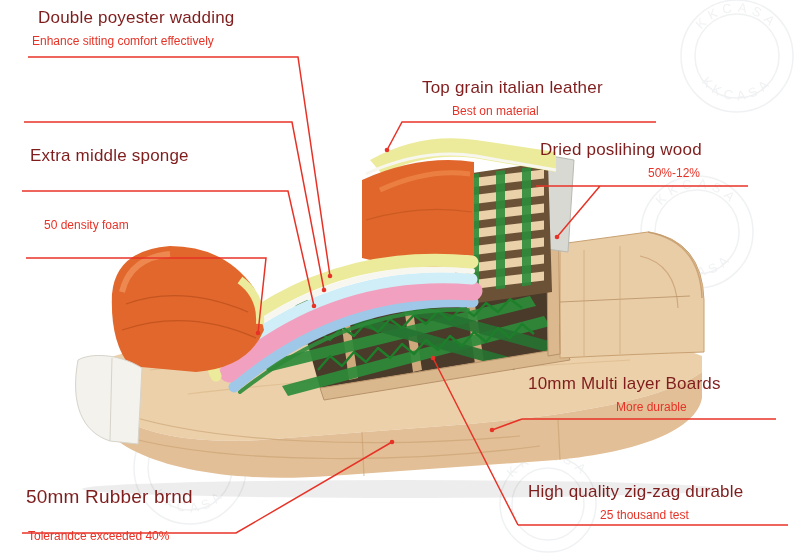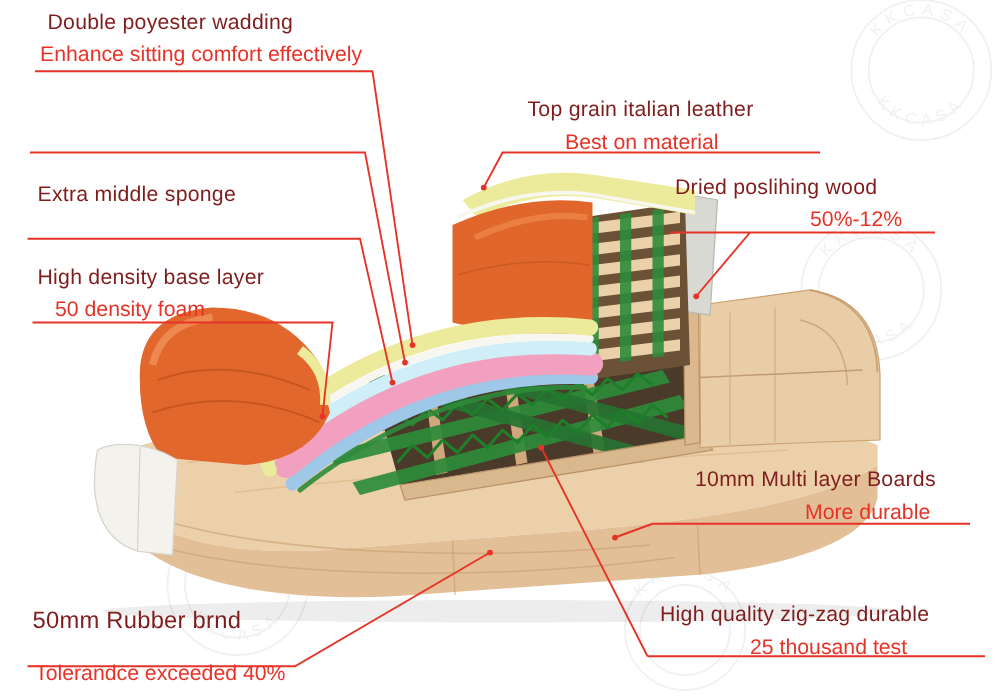--- a/index.html
+++ b/index.html
@@ -2,21 +2,21 @@
 <html><head>
 <meta charset="utf-8">
 <style>
   html,body{margin:0;padding:0;background:#fff;}
   .stage{position:relative;width:800px;height:560px;background:#ffffff;overflow:hidden;
          font-family:"Liberation Sans",sans-serif;}
   .layer{position:absolute;left:0;top:0;}
   .callout{position:absolute;white-space:nowrap;}
   .ct{font-size:17px;color:#7f1d1d;letter-spacing:.2px;}
   .callout.big .ct{font-size:19px;}
-  .cs{font-size:17px;color:#e73327;margin-top:6px;}
+  .cs{font-size:12px;color:#e73327;margin-top:6px;}
   .wm{opacity:.13;}
   .wm circle{fill:none;stroke:#8f97a1;stroke-width:1.5;}
   .wmt{font-size:13px;letter-spacing:5px;fill:#8f97a1;text-anchor:middle;
        font-family:"Liberation Sans",sans-serif;}
   .grain{stroke:#c49a6c;stroke-width:1.2;fill:none;opacity:.55;}
   .grainT{stroke:#d8b586;stroke-width:1.2;fill:none;opacity:.6;}
   .spring{fill:none;stroke:#1e7f2b;stroke-width:2.4;stroke-linejoin:round;}
 </style>
 </head>
 <body>
@@ -169,40 +169,39 @@
     <div class="ct">Double poyester wadding</div>
     <div class="cs" style="margin-left:-6px">Enhance sitting comfort effectively</div>
   </div>
 
 
   <div class="callout" style="left:30px;top:146px">
     <div class="ct">Extra middle sponge</div>
   </div>
 
   <div class="callout" style="left:30px;top:212px">
-    <div class="ct">High density base layer</div>
     <div class="cs" style="margin-left:14px">50 density foam</div>
   </div>
 
   <div class="callout big" style="left:26px;top:486px">
     <div class="ct">50mm Rubber brnd</div>
     <div class="cs" style="margin-left:2px;margin-top:21px">Tolerandce exceeded 40%</div>
   </div>
 
   <div class="callout" style="left:422px;top:78px">
     <div class="ct">Top grain italian leather</div>
     <div class="cs" style="margin-left:30px">Best on material</div>
   </div>
 
   <div class="callout" style="left:540px;top:140px">
     <div class="ct">Dried poslihing wood</div>
     <div class="cs" style="margin-left:108px">50%-12%</div>
   </div>
 
-  <div class="callout" style="left:556px;top:374px">
+  <div class="callout" style="left:528px;top:374px">
     <div class="ct">10mm Multi layer Boards</div>
     <div class="cs" style="margin-left:88px">More durable</div>
   </div>
 
   <div class="callout" style="left:528px;top:482px">
     <div class="ct">High quality zig-zag durable</div>
     <div class="cs" style="margin-left:72px">25 thousand test</div>
   </div>
 
 </div>

